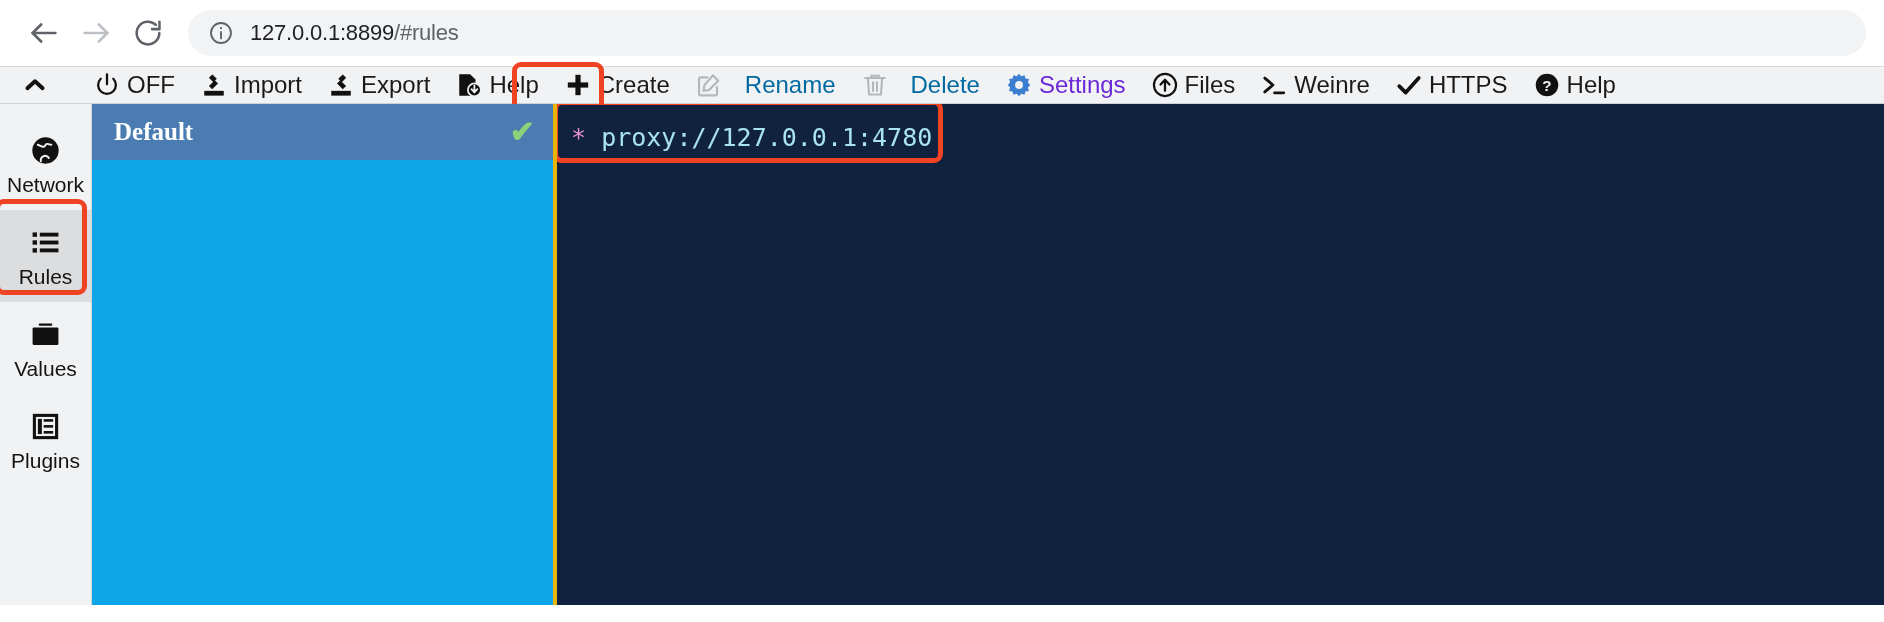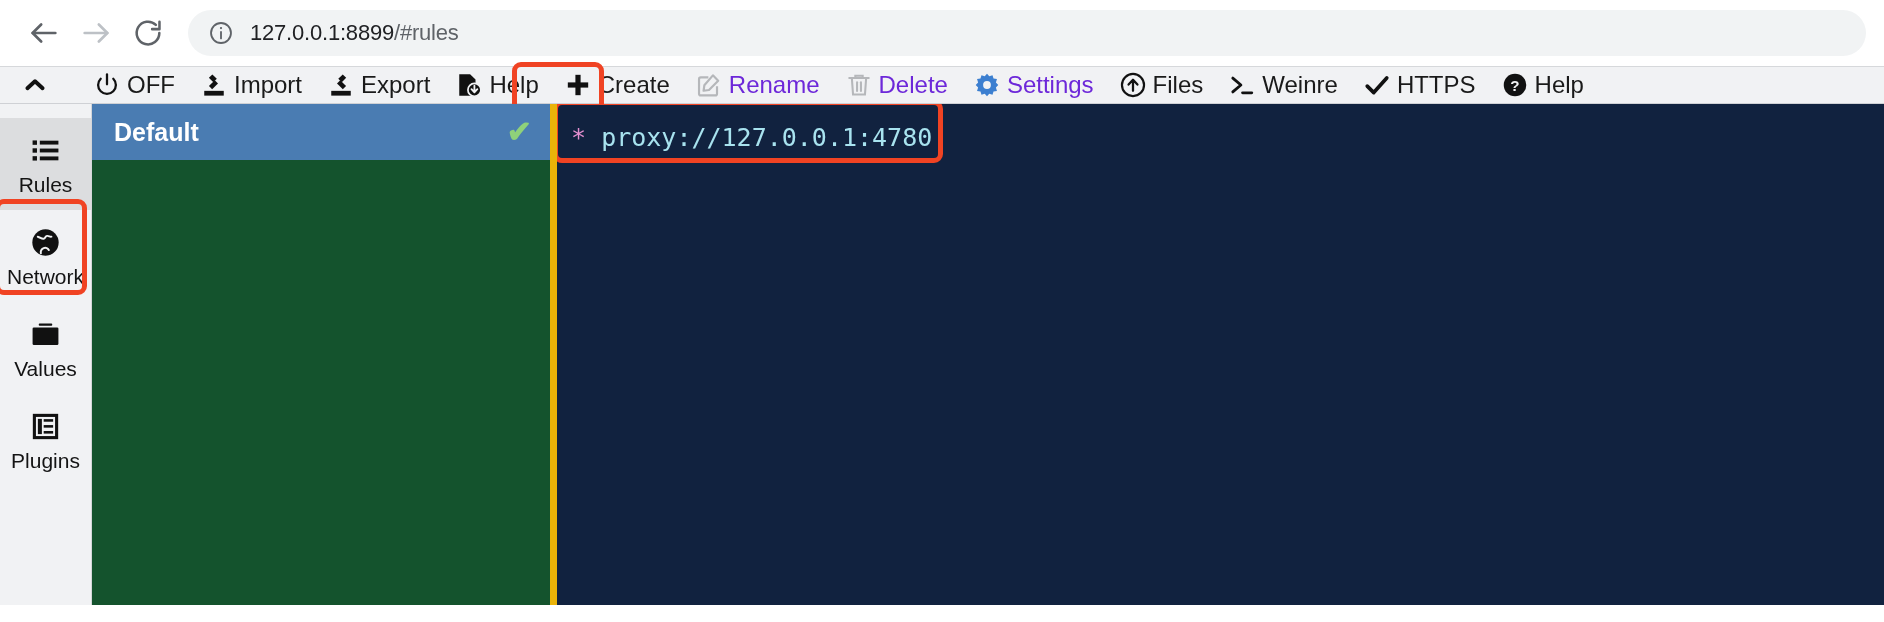--- a/index.html
+++ b/index.html
@@ -90,21 +90,21 @@
   }
   .tb-item .tb-ico {
     display: inline-flex;
     align-items: center;
     justify-content: center;
     margin-right: 7px;
     width: 26px;
     height: 26px;
     flex: 0 0 auto;
   }
-  .tb-item.disabled { color: #6d28d9; }
+  .tb-item.disabled { color: #0369a1; gap: 16px; }
   .tb-item.accent { color: #6d28d9; }
   .tb-item.collapse { padding: 0 26px 0 14px; }
 
   
   .hl-save {
     position: absolute;
     border: 5px solid #f04323;
     border-radius: 9px;
     box-sizing: border-box;
     pointer-events: none;
@@ -154,23 +154,24 @@
     border: 5px solid #f04323;
     border-radius: 9px;
     box-sizing: border-box;
     pointer-events: none;
   }
 
   
   .list-panel {
     width: 465px;
     flex: 0 0 465px;
-    background: #14532d;
-    border-right: 7px solid #eab308;
-    box-sizing: border-box;
+    background: #0ea5e9;
+    border-right: 4px solid #eab308;
+    box-sizing: border-box;
+    font-family: Liberation Serif, serif;
   }
   .list-row {
     height: 56px;
     display: flex;
     align-items: center;
     padding: 0 18px 0 22px;
     box-sizing: border-box;
     font-size: 25px;
     color: #1a1a1a;
   }
@@ -385,48 +386,48 @@
     </span>
     <span>Help</span>
   </div>
 
   <div class="hl-save" style="left:512px; top:-5px; width:92px; height:59px;"></div>
 </div>
 
 <div class="app-body">
 
   <div class="rail">
+
+    <div class="rail-item">
+      <span class="rail-ico">
+        <svg width="31" height="31" viewBox="0 0 24 24">
+          <circle cx="12" cy="12" r="10.2" fill="#111"></circle>
+          <path d="M6 7.5 c2 .5 3 2 4.6 1.6 1.6-.4 1-2 2.6-2.2 1.6-.2 2 1 3.4 .6" fill="none" stroke="#f1f2f4" stroke-width="1.5" stroke-linecap="round"></path>
+          <path d="M8.4 20.4 c-.4-2.2 .6-3.4 2.2-4.1 1.6-.7 3.4 .1 4 1.6" fill="none" stroke="#f1f2f4" stroke-width="1.5" stroke-linecap="round"></path>
+        </svg>
+      </span>
+      <span class="rail-label">Network</span>
+    </div>
 
     <div class="rail-item active">
       <span class="rail-ico">
         <svg width="31" height="31" viewBox="0 0 24 24" fill="#111">
           <rect x="2" y="4.2" width="3.4" height="3.4"></rect>
             <rect x="7.6" y="4.4" width="14.4" height="3"></rect>
           <rect x="2" y="10.3" width="3.4" height="3.4"></rect>
             <rect x="7.6" y="10.5" width="14.4" height="3"></rect>
           <rect x="2" y="16.4" width="3.4" height="3.4"></rect>
             <rect x="7.6" y="16.6" width="14.4" height="3"></rect>
         </svg>
       </span>
       <span class="rail-label">Rules</span>
     </div>
 
     <div class="rail-item">
       <span class="rail-ico">
-        <svg width="31" height="31" viewBox="0 0 24 24">
-          <circle cx="12" cy="12" r="10.2" fill="#111"></circle>
-          <path d="M6 7.5 c2 .5 3 2 4.6 1.6 1.6-.4 1-2 2.6-2.2 1.6-.2 2 1 3.4 .6" fill="none" stroke="#f1f2f4" stroke-width="1.5" stroke-linecap="round"></path>
-          <path d="M8.4 20.4 c-.4-2.2 .6-3.4 2.2-4.1 1.6-.7 3.4 .1 4 1.6" fill="none" stroke="#f1f2f4" stroke-width="1.5" stroke-linecap="round"></path>
-        </svg>
-      </span>
-      <span class="rail-label">Network</span>
-    </div>
-
-    <div class="rail-item">
-      <span class="rail-ico">
         <svg width="31" height="31" viewBox="0 0 24 24" fill="#111">
           <rect x="6.8" y="3.4" width="10.4" height="1.9" rx="0.6"></rect>
           <rect x="2" y="6.6" width="20" height="13.6" rx="1"></rect>
         </svg>
       </span>
       <span class="rail-label">Values</span>
     </div>
 
     <div class="rail-item">
       <span class="rail-ico">

